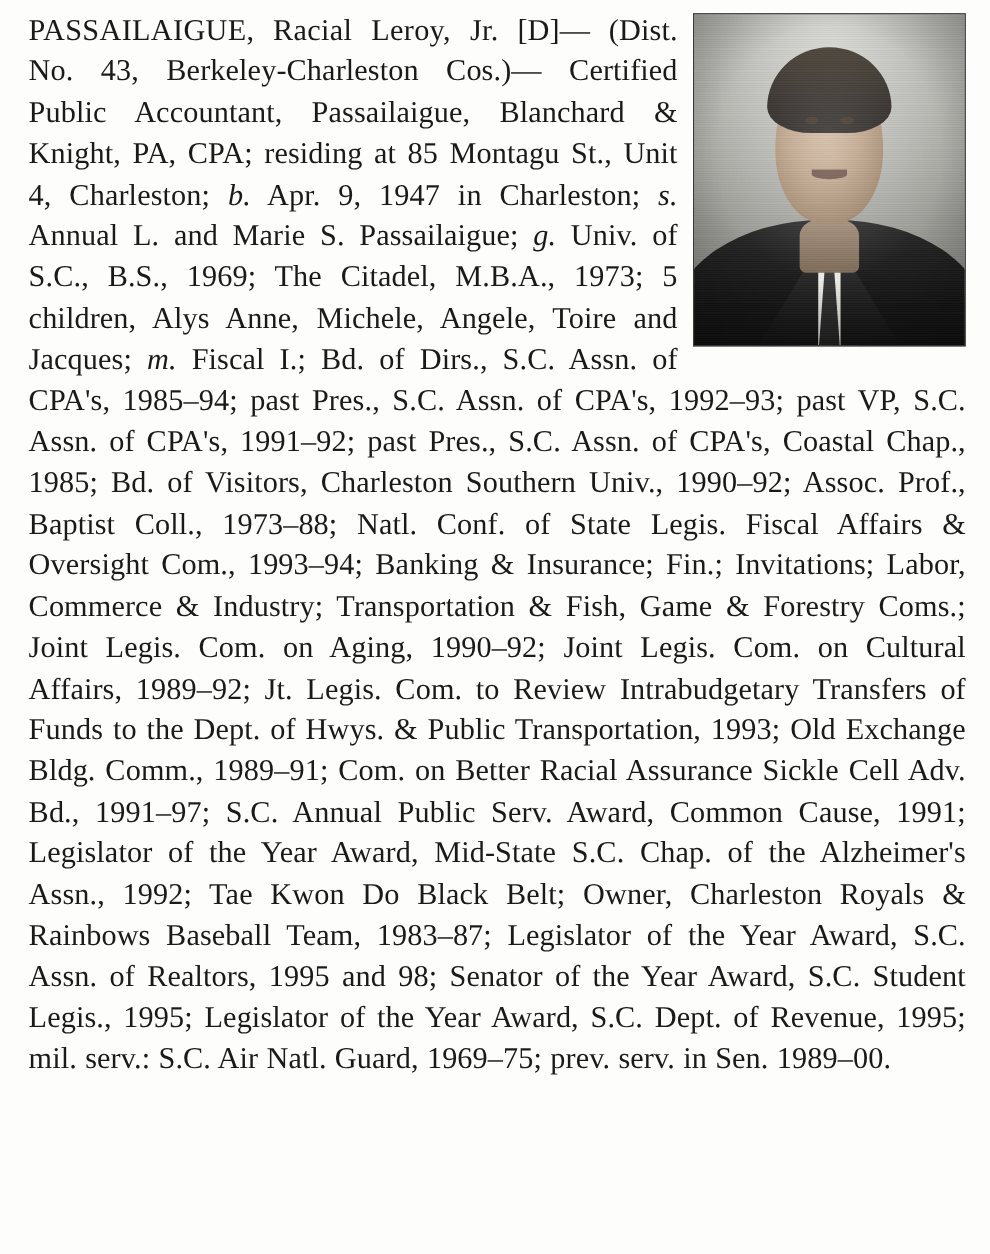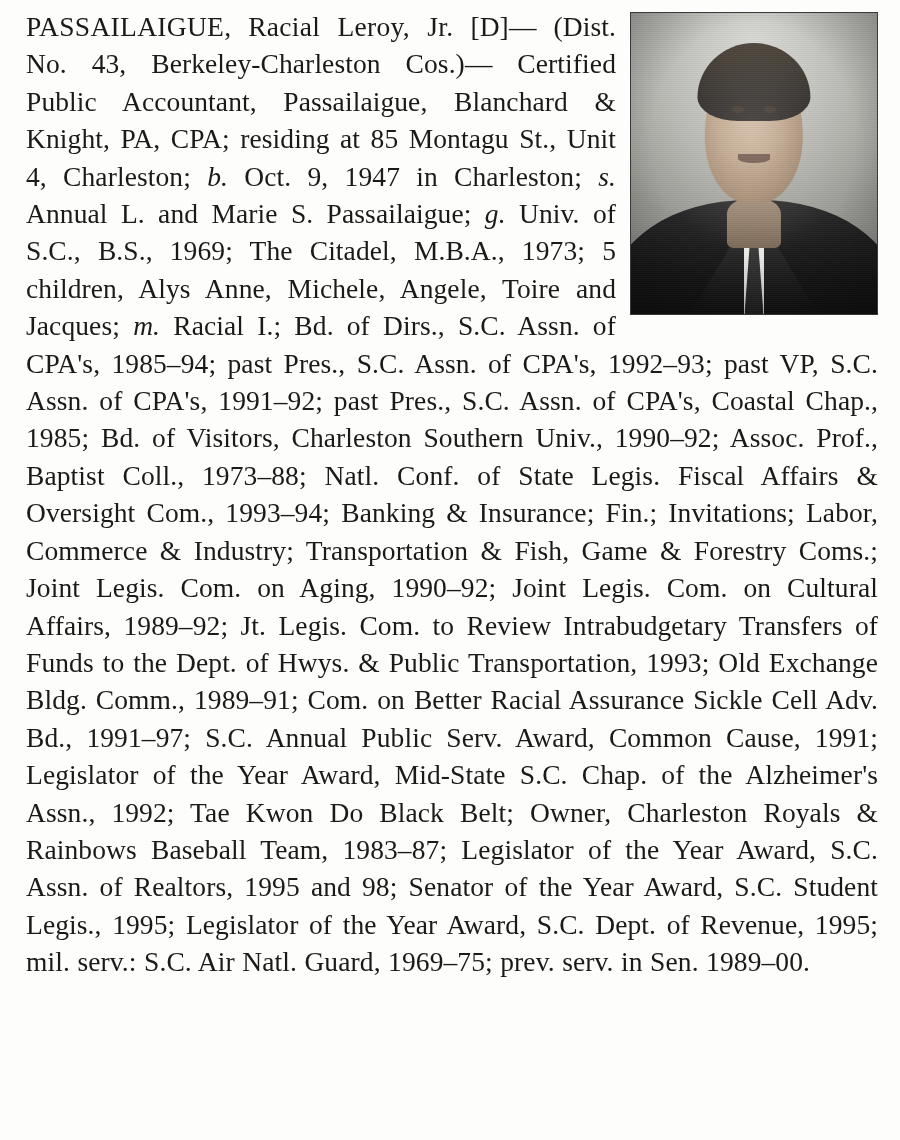--- a/index.html
+++ b/index.html
@@ -189,24 +189,24 @@
       <span class="photo-vignette"></span>
       <span class="grain"></span>
     </figure>
 
     <span class="nm">PASSAILAIGUE</span><span>, </span><span class="nm">Racial Leroy, Jr.</span>
     <span>[D]</span><span>—</span>
     <span>(Dist. No. 43, Berkeley-Charleston Cos.)</span><span>—</span>
     <span>Certified Public Accountant, Passailaigue, Blanchard &amp; Knight, PA, CPA;</span>
     <span>residing at 85 Montagu St., Unit 4, Charleston;</span>
     <span class="ital">b.</span>
-    <span>Oct. 9, 1947 in Charleston;</span>
+    <span>Apr. 9, 1947 in Charleston;</span>
     <span class="ital">s.</span>
     <span>Annual L. and Marie S. Passailaigue;</span>
     <span class="ital">g.</span>
     <span>Univ. of S.C., B.S., 1969; The Citadel, M.B.A., 1973;</span>
     <span>5 children, Alys Anne, Michele, Angele, Toire and Jacques;</span>
     <span class="ital">m.</span>
-    <span>Racial I.;</span>
+    <span>Fiscal I.;</span>
     <span id="body-text">Bd. of Dirs., S.C. Assn. of CPA's, 1985–94; past Pres., S.C. Assn. of CPA's, 1992–93; past VP, S.C. Assn. of CPA's, 1991–92; past Pres., S.C. Assn. of CPA's, Coastal Chap., 1985; Bd. of Visitors, Charleston Southern Univ., 1990–92; Assoc. Prof., Baptist Coll., 1973–88; Natl. Conf. of State Legis. Fiscal Affairs &amp; Oversight Com., 1993–94; Banking &amp; Insurance; Fin.; Invitations; Labor, Commerce &amp; Industry; Transportation &amp; Fish, Game &amp; Forestry Coms.; Joint Legis. Com. on Aging, 1990–92; Joint Legis. Com. on Cultural Affairs, 1989–92; Jt. Legis. Com. to Review Intrabudgetary Transfers of Funds to the Dept. of Hwys. &amp; Public Transportation, 1993; Old Exchange Bldg. Comm., 1989–91; Com. on Better Racial Assurance Sickle Cell Adv. Bd., 1991–97; S.C. Annual Public Serv. Award, Common Cause, 1991; Legislator of the Year Award, Mid-State S.C. Chap. of the Alzheimer's Assn., 1992; Tae Kwon Do Black Belt; Owner, Charleston Royals &amp; Rainbows Baseball Team, 1983–87; Legislator of the Year Award, S.C. Assn. of Realtors, 1995 and 98; Senator of the Year Award, S.C. Student Legis., 1995; Legislator of the Year Award, S.C. Dept. of Revenue, 1995; mil. serv.: S.C. Air Natl. Guard, 1969–75; prev. serv. in Sen. 1989–00.</span>
   </div>
 
 </div>
 
 </body></html>

